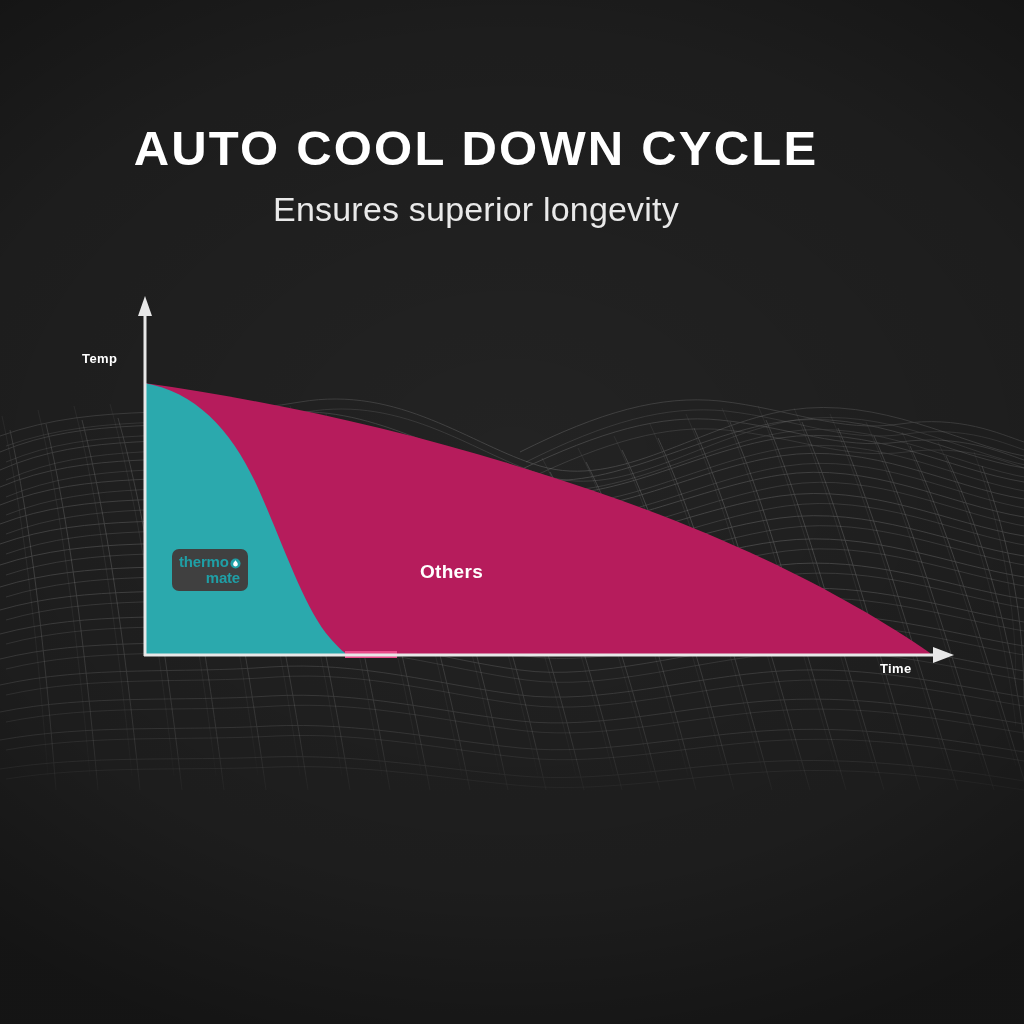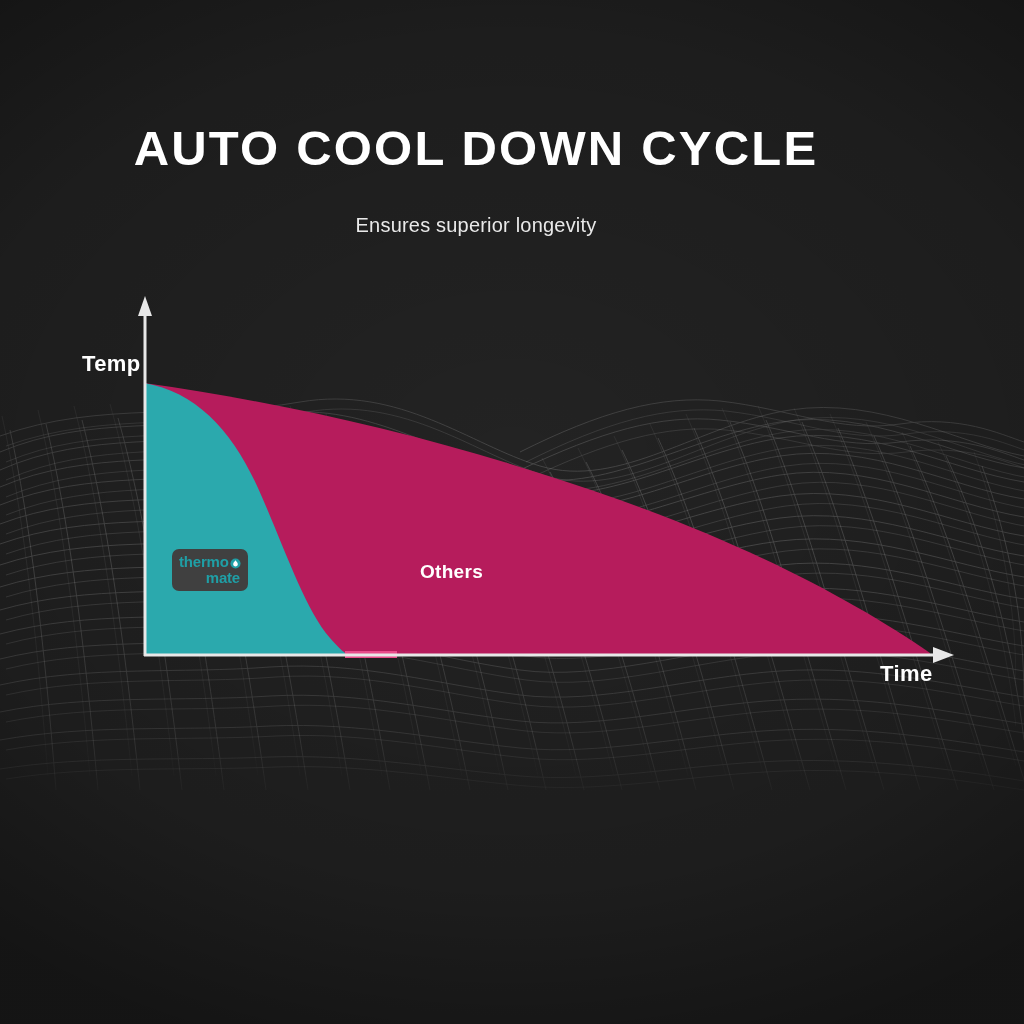--- a/index.html
+++ b/index.html
@@ -45,42 +45,42 @@
   #title {
     margin: 0;
     color: #ffffff;
     font-size: 49px;
     line-height: 60px;
     font-weight: bold;
     letter-spacing: 2.2px;
     white-space: nowrap;
   }
   #subtitle {
-    margin: 16px;
+    margin: 0;
     padding-top: 12px;
     color: #e9e9e9;
-    font-size: 20px;
+    font-size: 34px;
     line-height: 38px;
     font-weight: normal;
     letter-spacing: 0.2px;
     white-space: nowrap;
   }
 
   
   #chart {
     position: absolute;
     left: 0;
     top: 0;
     width: 1024px;
     height: 1024px;
   }
   .axis-label {
     position: absolute;
     color: #ffffff;
-    font-size: 22px;
+    font-size: 13px;
     font-weight: bold;
     letter-spacing: 0.4px;
     white-space: nowrap;
   }
   #label-temp { left: 82px;  top: 351px; }
   #label-time { left: 880px; top: 661px; }
 
   .series-label {
     position: absolute;
     color: #ffffff;

